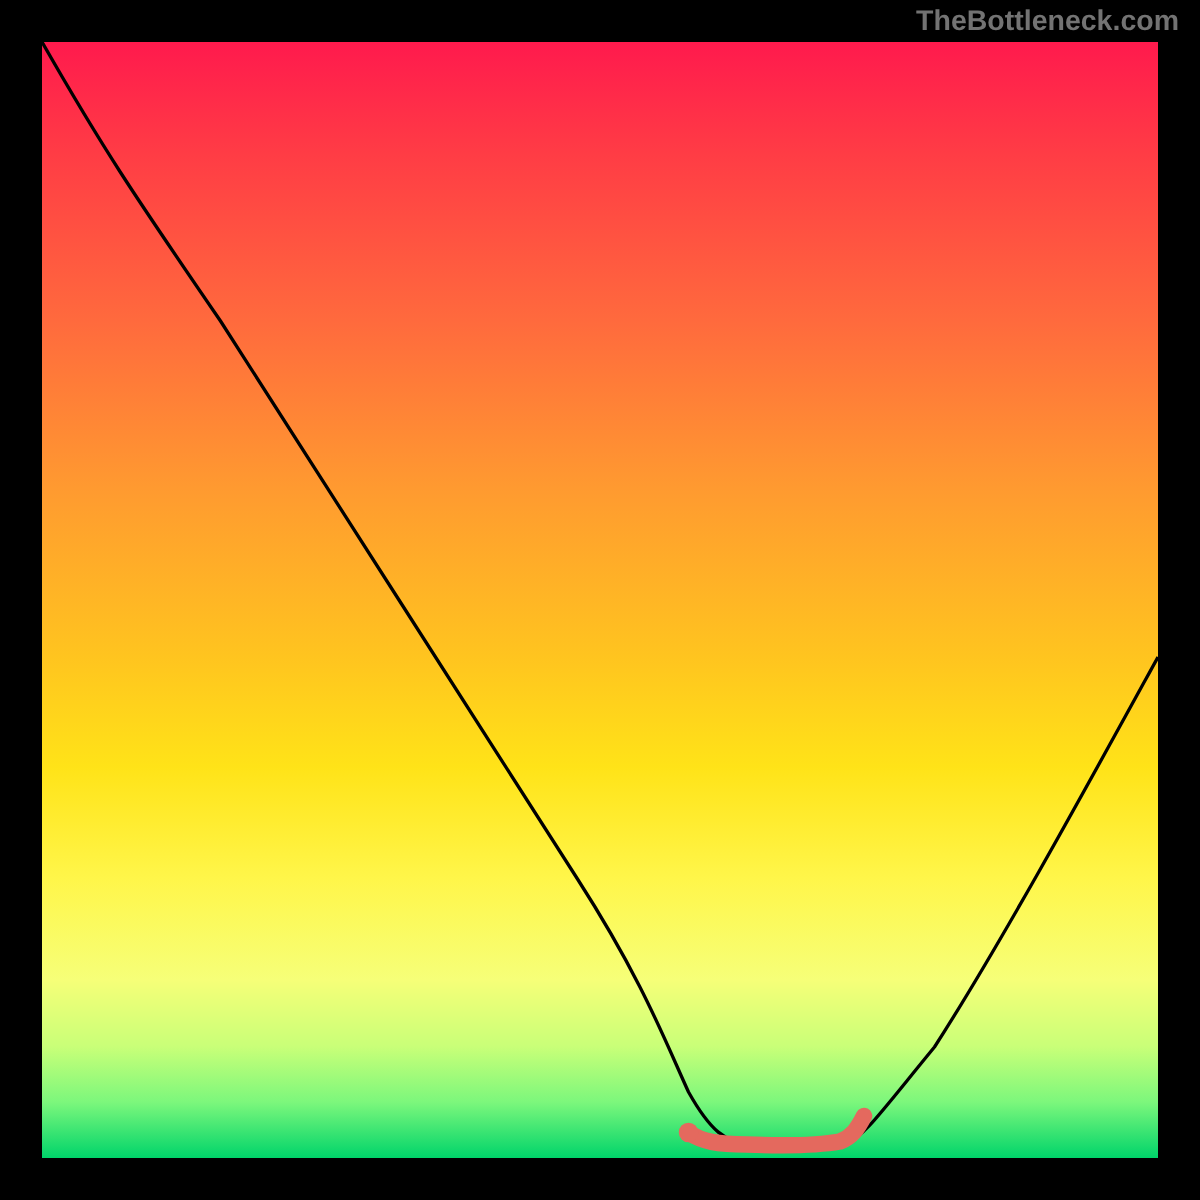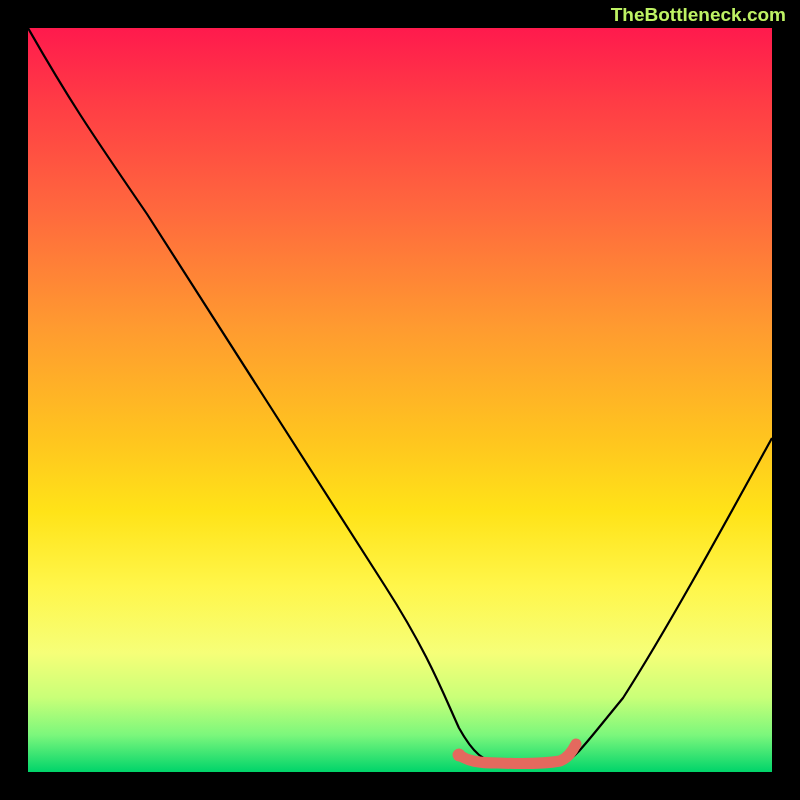--- a/index.html
+++ b/index.html
@@ -14,21 +14,21 @@
   .outer {
     position: relative;
     width: 800px;
     height: 800px;
     background: #000;
   }
   .attribution {
     position: absolute;
     top: 4px;
     right: 14px;
-    color: #bef264;
+    color: #737373;
     font-size: 19px;
     font-weight: bold;
     z-index: 10;
   }
   .plot {
     position: absolute;
     left: 28px;
     top: 28px;
     width: 744px;
     height: 744px;

